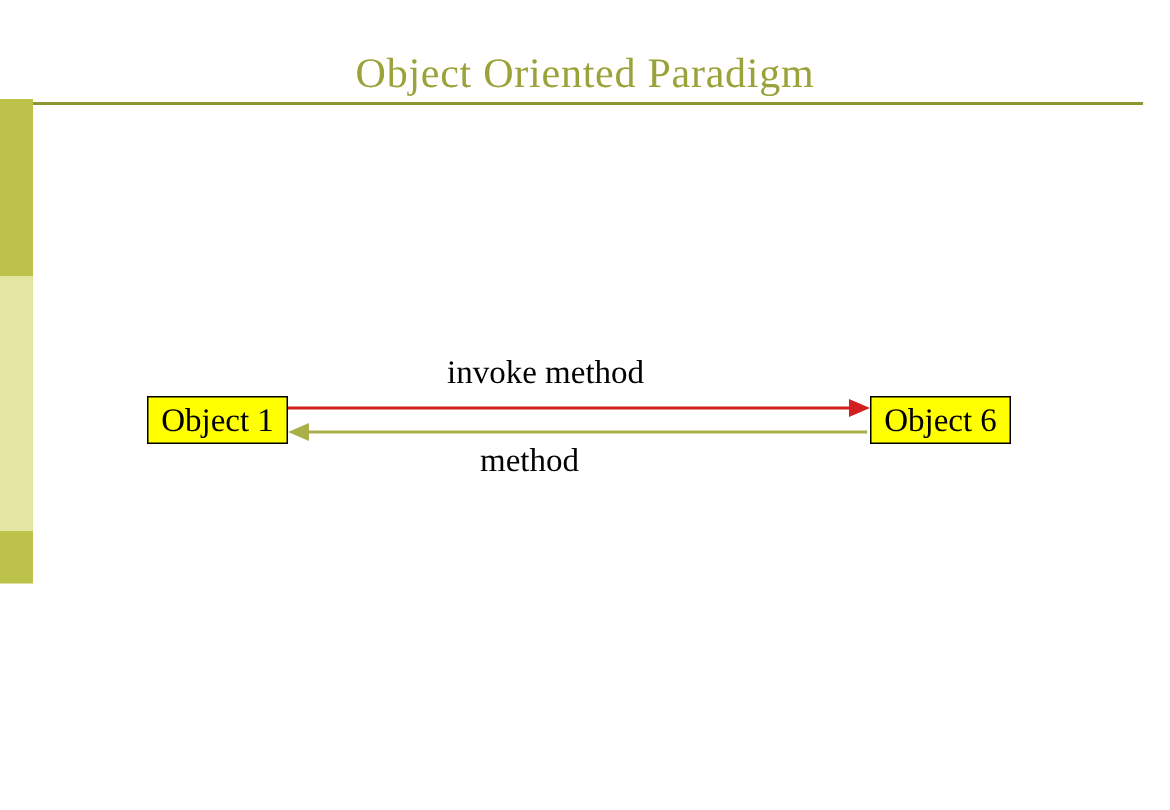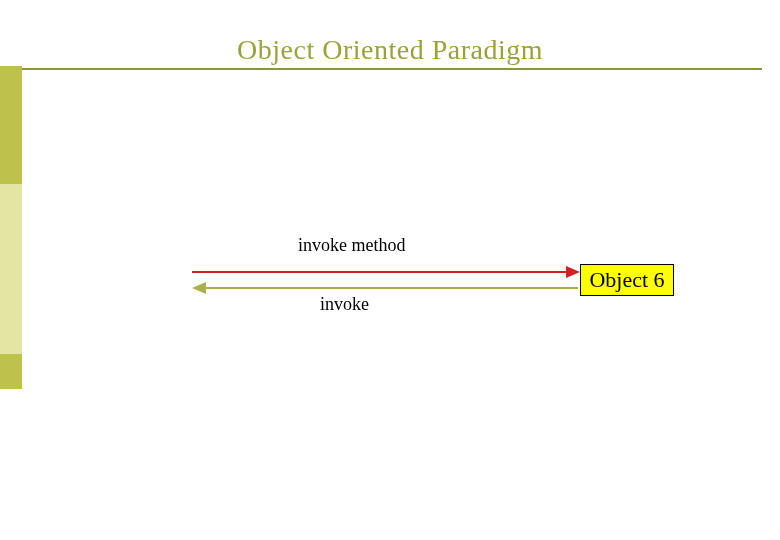--- a/index.html
+++ b/index.html
@@ -75,21 +75,21 @@
     left: 98px;
     top: 264px;
   }
   .obj2 {
     left: 580px;
     top: 264px;
   }
 
   .label {
     position: absolute;
-    font-size: 18px;
+    font-size: 22px;
     color: #000;
   }
   .label-invoke {
     left: 298px;
     top: 235px;
   }
   .label-respond {
     left: 320px;
     top: 294px;
   }
@@ -108,24 +108,25 @@
 
 <div class="slide">
 
   <div class="title">Object Oriented Paradigm</div>
   <div class="title-rule"></div>
 
   <div class="side-block side-top"></div>
   <div class="side-block side-mid"></div>
   <div class="side-block side-bot"></div>
 
+  <div class="obj-box obj1">Object 1</div>
   <div class="obj-box obj2">Object 6</div>
 
   <div class="label label-invoke">invoke method</div>
-  <div class="label label-respond">invoke</div>
+  <div class="label label-respond">method</div>
 
   <svg class="arrows" viewBox="0 0 780 540">
 
     <line x1="192" y1="272" x2="568" y2="272" stroke="#d21f1f" stroke-width="2"></line>
     <polygon points="580,272 566,266 566,278" fill="#d21f1f"></polygon>
 
     <line x1="578" y1="288" x2="204" y2="288" stroke="#a9b04a" stroke-width="2"></line>
     <polygon points="192,288 206,282 206,294" fill="#a9b04a"></polygon>
   </svg>
 

